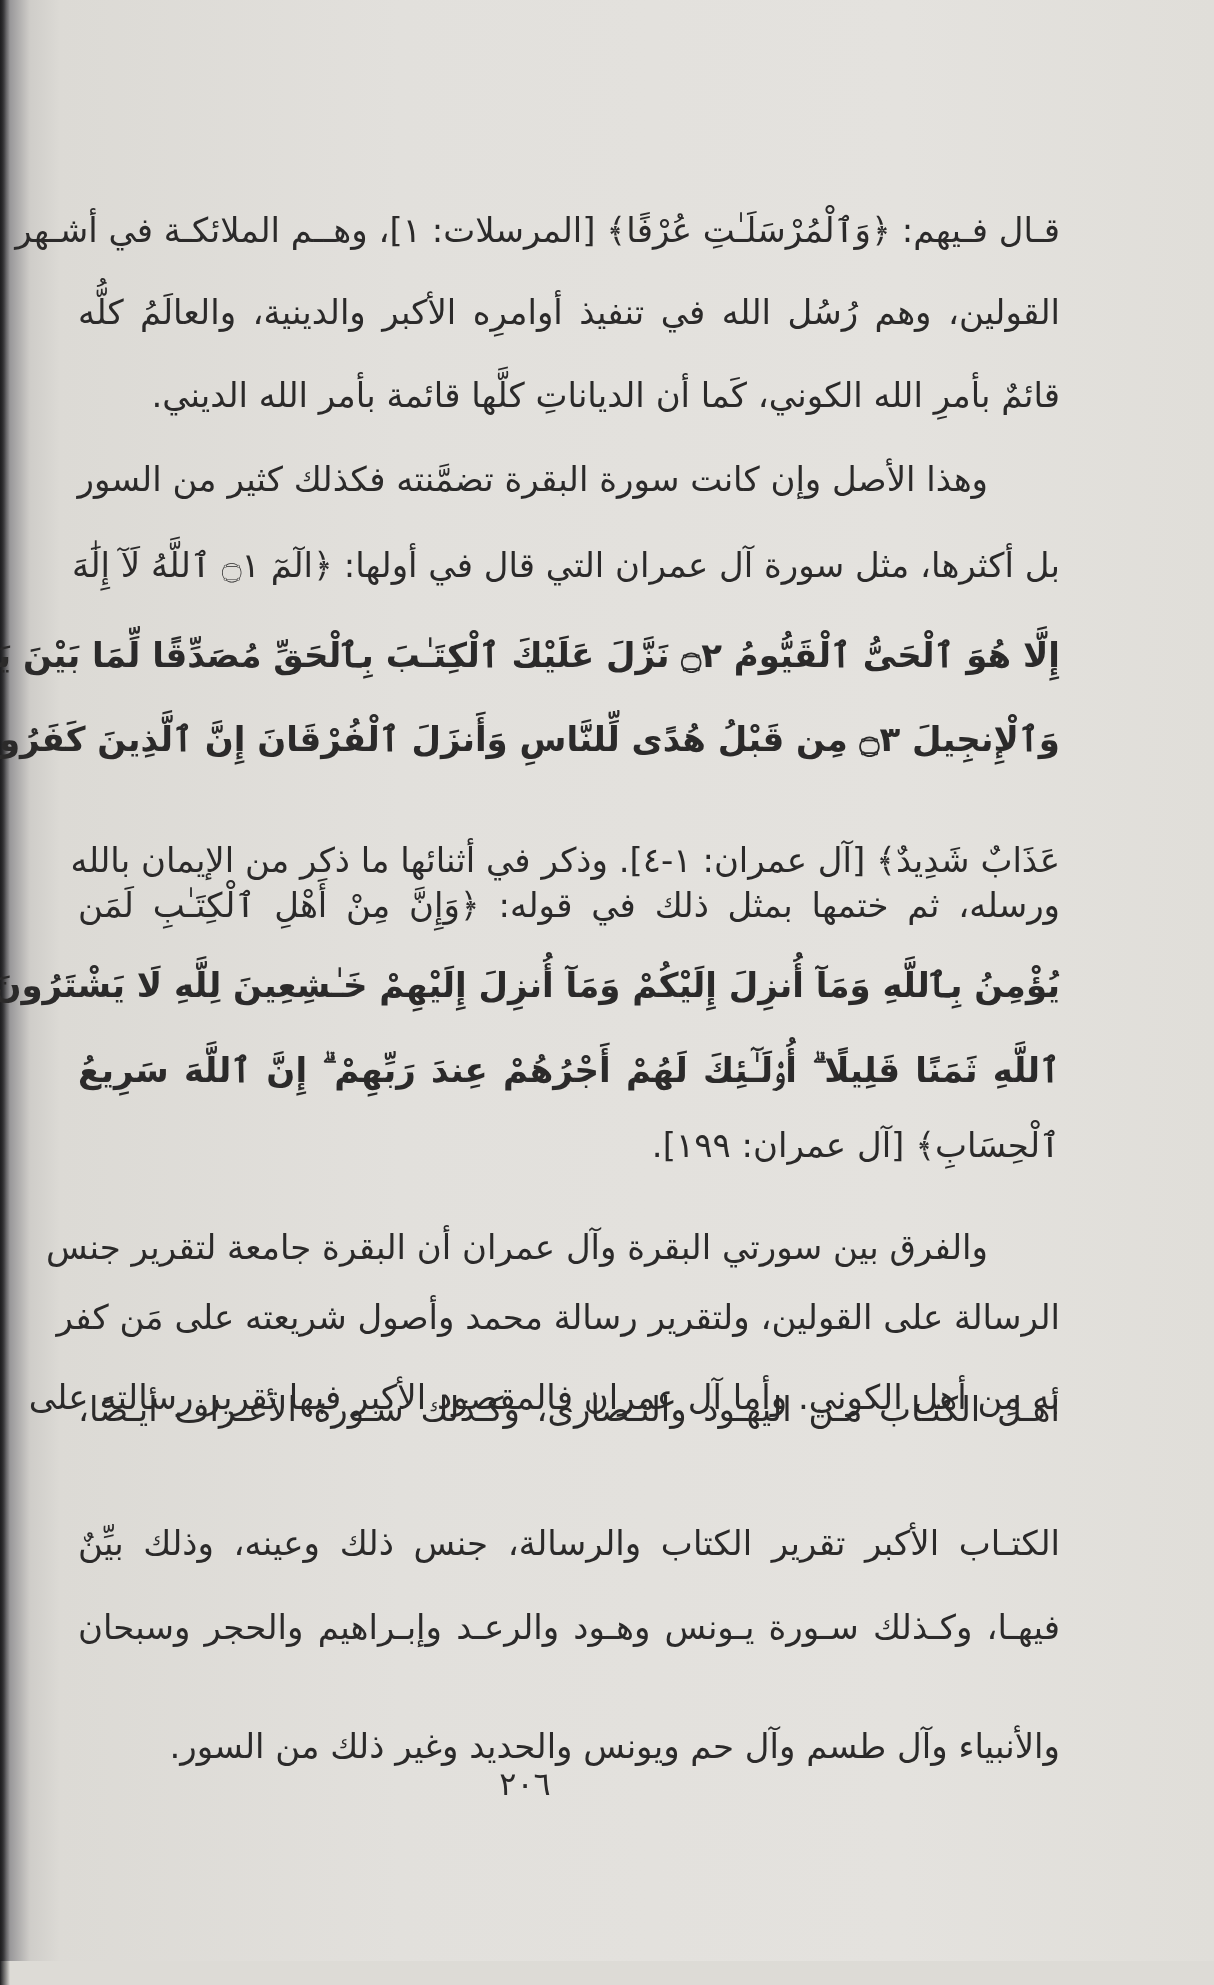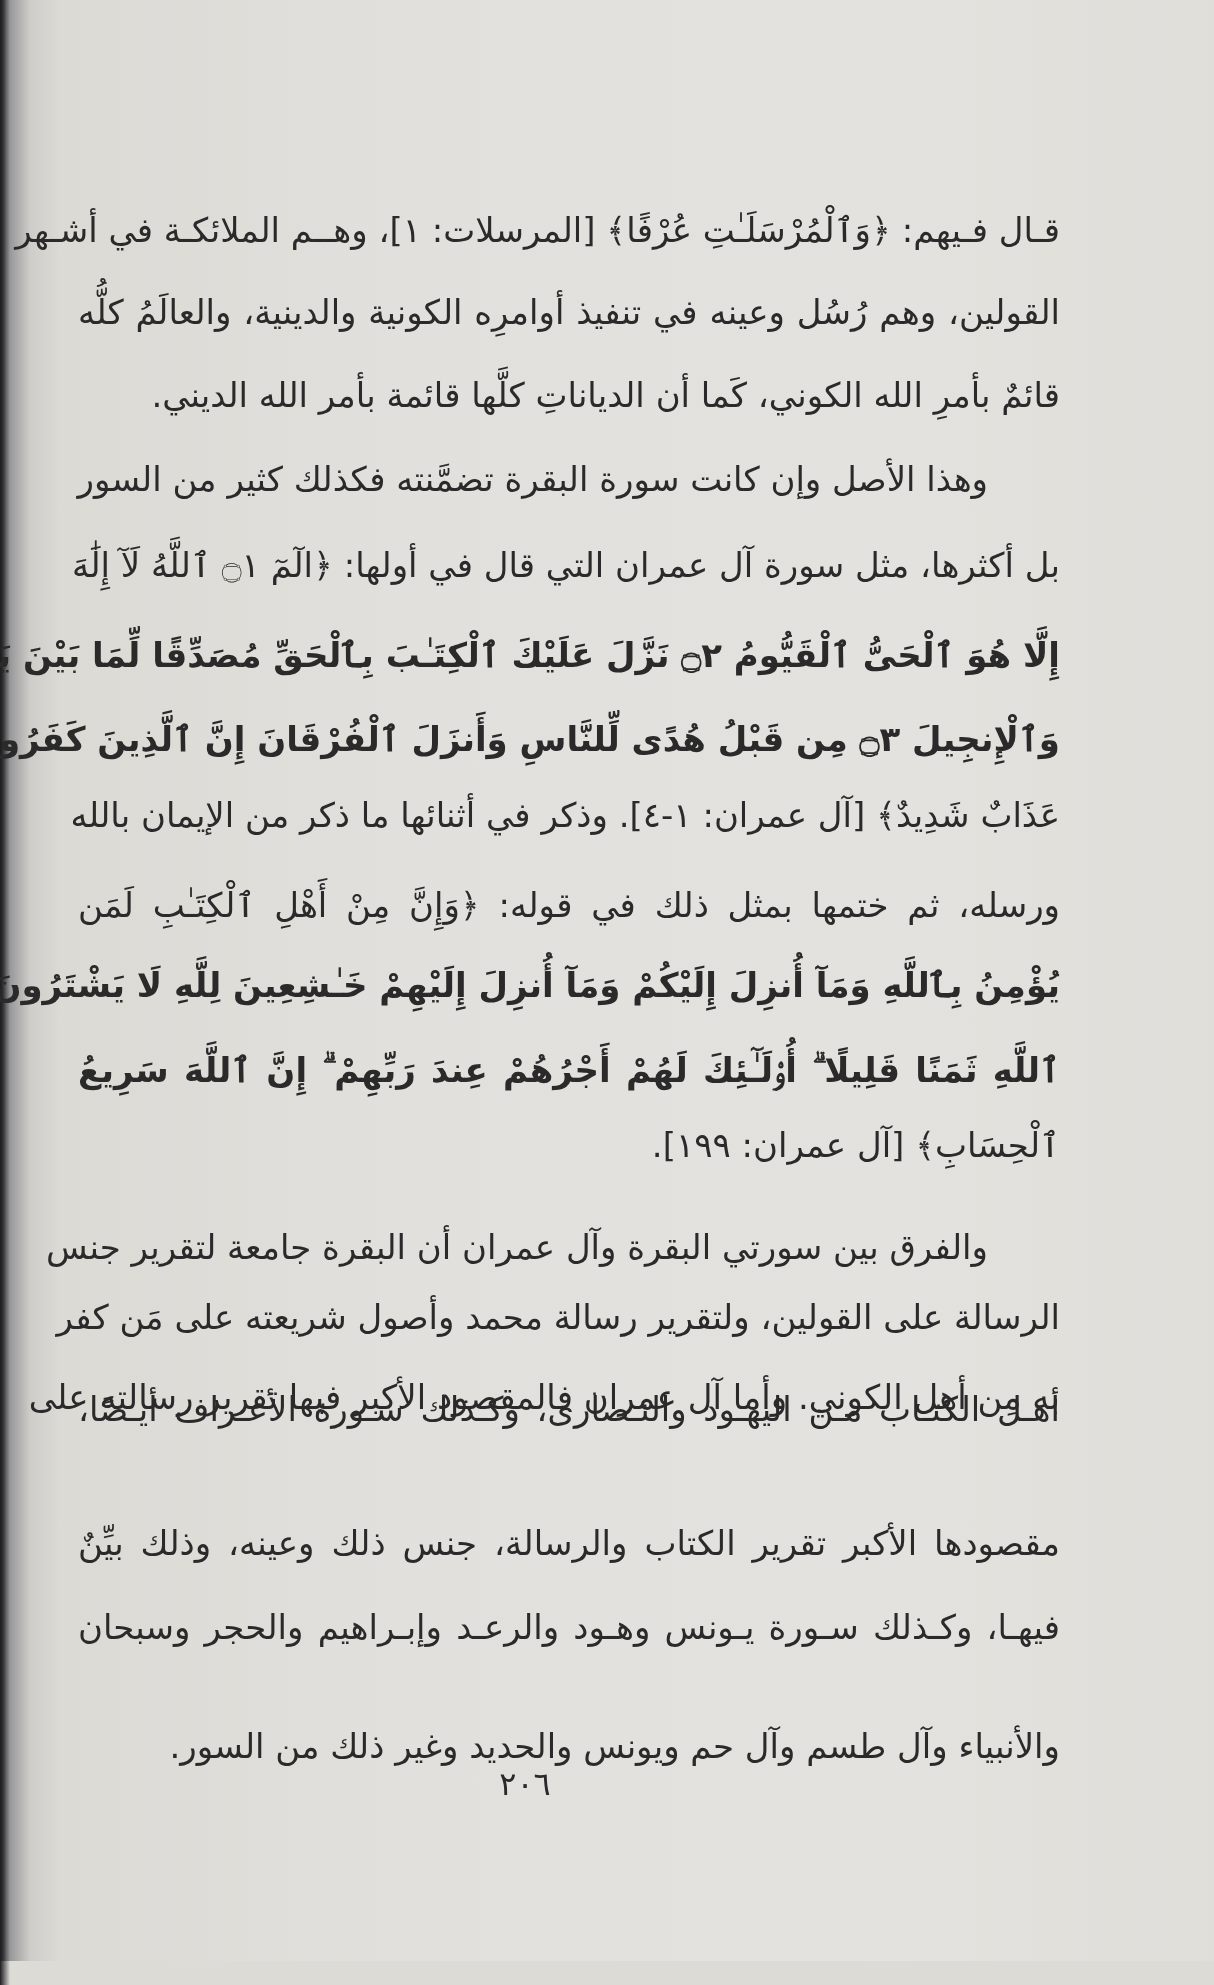--- a/index.html
+++ b/index.html
@@ -65,34 +65,34 @@
   }
 </style>
 </head>
 <body>
 
 <div class="page">
   <div class="spine-shadow"></div>
 
   <div class="text-block">
     <div class="line" style="top:205px">قـال فـيهم: ﴿وَٱلْمُرْسَلَـٰتِ عُرْفًا﴾ [المرسلات: ١]، وهــم الملائكـة في أشـهر</div>
-    <div class="line" style="top:287px">القولين، وهم رُسُل وعينه في تنفيذ أوامرِه الكونية والدينية، والعالَمُ كلُّه</div>
+    <div class="line" style="top:287px">القولين، وهم رُسُل الله في تنفيذ أوامرِه الأكبر والدينية، والعالَمُ كلُّه</div>
     <div class="line last" style="top:370px">قائمٌ بأمرِ الله الكوني، كَما أن الدياناتِ كلَّها قائمة بأمر الله الديني.</div>
     <div class="line indent" style="top:454px">وهذا الأصل وإن كانت سورة البقرة تضمَّنته فكذلك كثير من السور</div>
     <div class="line quran-mixed" style="top:540px">بل أكثرها، مثل سورة آل عمران التي قال في أولها: ﴿الٓمٓ ۝١ ٱللَّهُ لَآ إِلَٰهَ</div>
     <div class="line quran" style="top:630px">إِلَّا هُوَ ٱلْحَىُّ ٱلْقَيُّومُ ۝٢ نَزَّلَ عَلَيْكَ ٱلْكِتَـٰبَ بِٱلْحَقِّ مُصَدِّقًا لِّمَا بَيْنَ يَدَيْهِ وَأَنزَلَ ٱلتَّوْرَىٰةَ</div>
     <div class="line quran" style="top:714px">وَٱلْإِنجِيلَ ۝٣ مِن قَبْلُ هُدًى لِّلنَّاسِ وَأَنزَلَ ٱلْفُرْقَانَ إِنَّ ٱلَّذِينَ كَفَرُوا۟ بِـَٔايَـٰتِ ٱللَّهِ لَهُمْ</div>
-    <div class="line" style="top:790px">عَذَابٌ شَدِيدٌ﴾ [آل عمران: ١-٤]. وذكر في أثنائها ما ذكر من الإيمان بالله</div>
+    <div class="line" style="top:835px">عَذَابٌ شَدِيدٌ﴾ [آل عمران: ١-٤]. وذكر في أثنائها ما ذكر من الإيمان بالله</div>
     <div class="line" style="top:880px">ورسله، ثم ختمها بمثل ذلك في قوله: ﴿وَإِنَّ مِنْ أَهْلِ ٱلْكِتَـٰبِ لَمَن</div>
     <div class="line quran" style="top:960px">يُؤْمِنُ بِٱللَّهِ وَمَآ أُنزِلَ إِلَيْكُمْ وَمَآ أُنزِلَ إِلَيْهِمْ خَـٰشِعِينَ لِلَّهِ لَا يَشْتَرُونَ بِـَٔايَـٰتِ</div>
     <div class="line quran" style="top:1045px">ٱللَّهِ ثَمَنًا قَلِيلًا ۗ أُو۟لَـٰٓئِكَ لَهُمْ أَجْرُهُمْ عِندَ رَبِّهِمْ ۗ إِنَّ ٱللَّهَ سَرِيعُ</div>
     <div class="line last" style="top:1120px">ٱلْحِسَابِ﴾ [آل عمران: ١٩٩].</div>
     <div class="line indent" style="top:1222px">والفرق بين سورتي البقرة وآل عمران أن البقرة جامعة لتقرير جنس</div>
     <div class="line" style="top:1292px">الرسالة على القولين، ولتقرير رسالة محمد وأصول شريعته على مَن كفر</div>
     <div class="line" style="top:1372px">به مِن أهل الكوني. وأما آل عمران فالمقصود الأكبر فيها تقرير رسالته على</div>
     <div class="line" style="top:1384px">أهـل الكتـاب مـن اليهـود والنـصارى، وكـذلك سـورة الأعـراف أيـضًا،</div>
-    <div class="line" style="top:1518px">مقصودها الأكبر تقرير الكتاب والرسالة، جنس ذلك وعينه، وذلك بيِّنٌ</div>
+    <div class="line" style="top:1518px">الكتـاب الأكبر تقرير الكتاب والرسالة، جنس ذلك وعينه، وذلك بيِّنٌ</div>
     <div class="line" style="top:1602px">فيهـا، وكـذلك سـورة يـونس وهـود والرعـد وإبـراهيم والحجر وسبحان</div>
     <div class="line last" style="top:1721px">والأنبياء وآل طسم وآل حم ويونس والحديد وغير ذلك من السور.</div>
   </div>
 
   <div class="page-number">٢٠٦</div>
 </div>
 
 </body></html>

